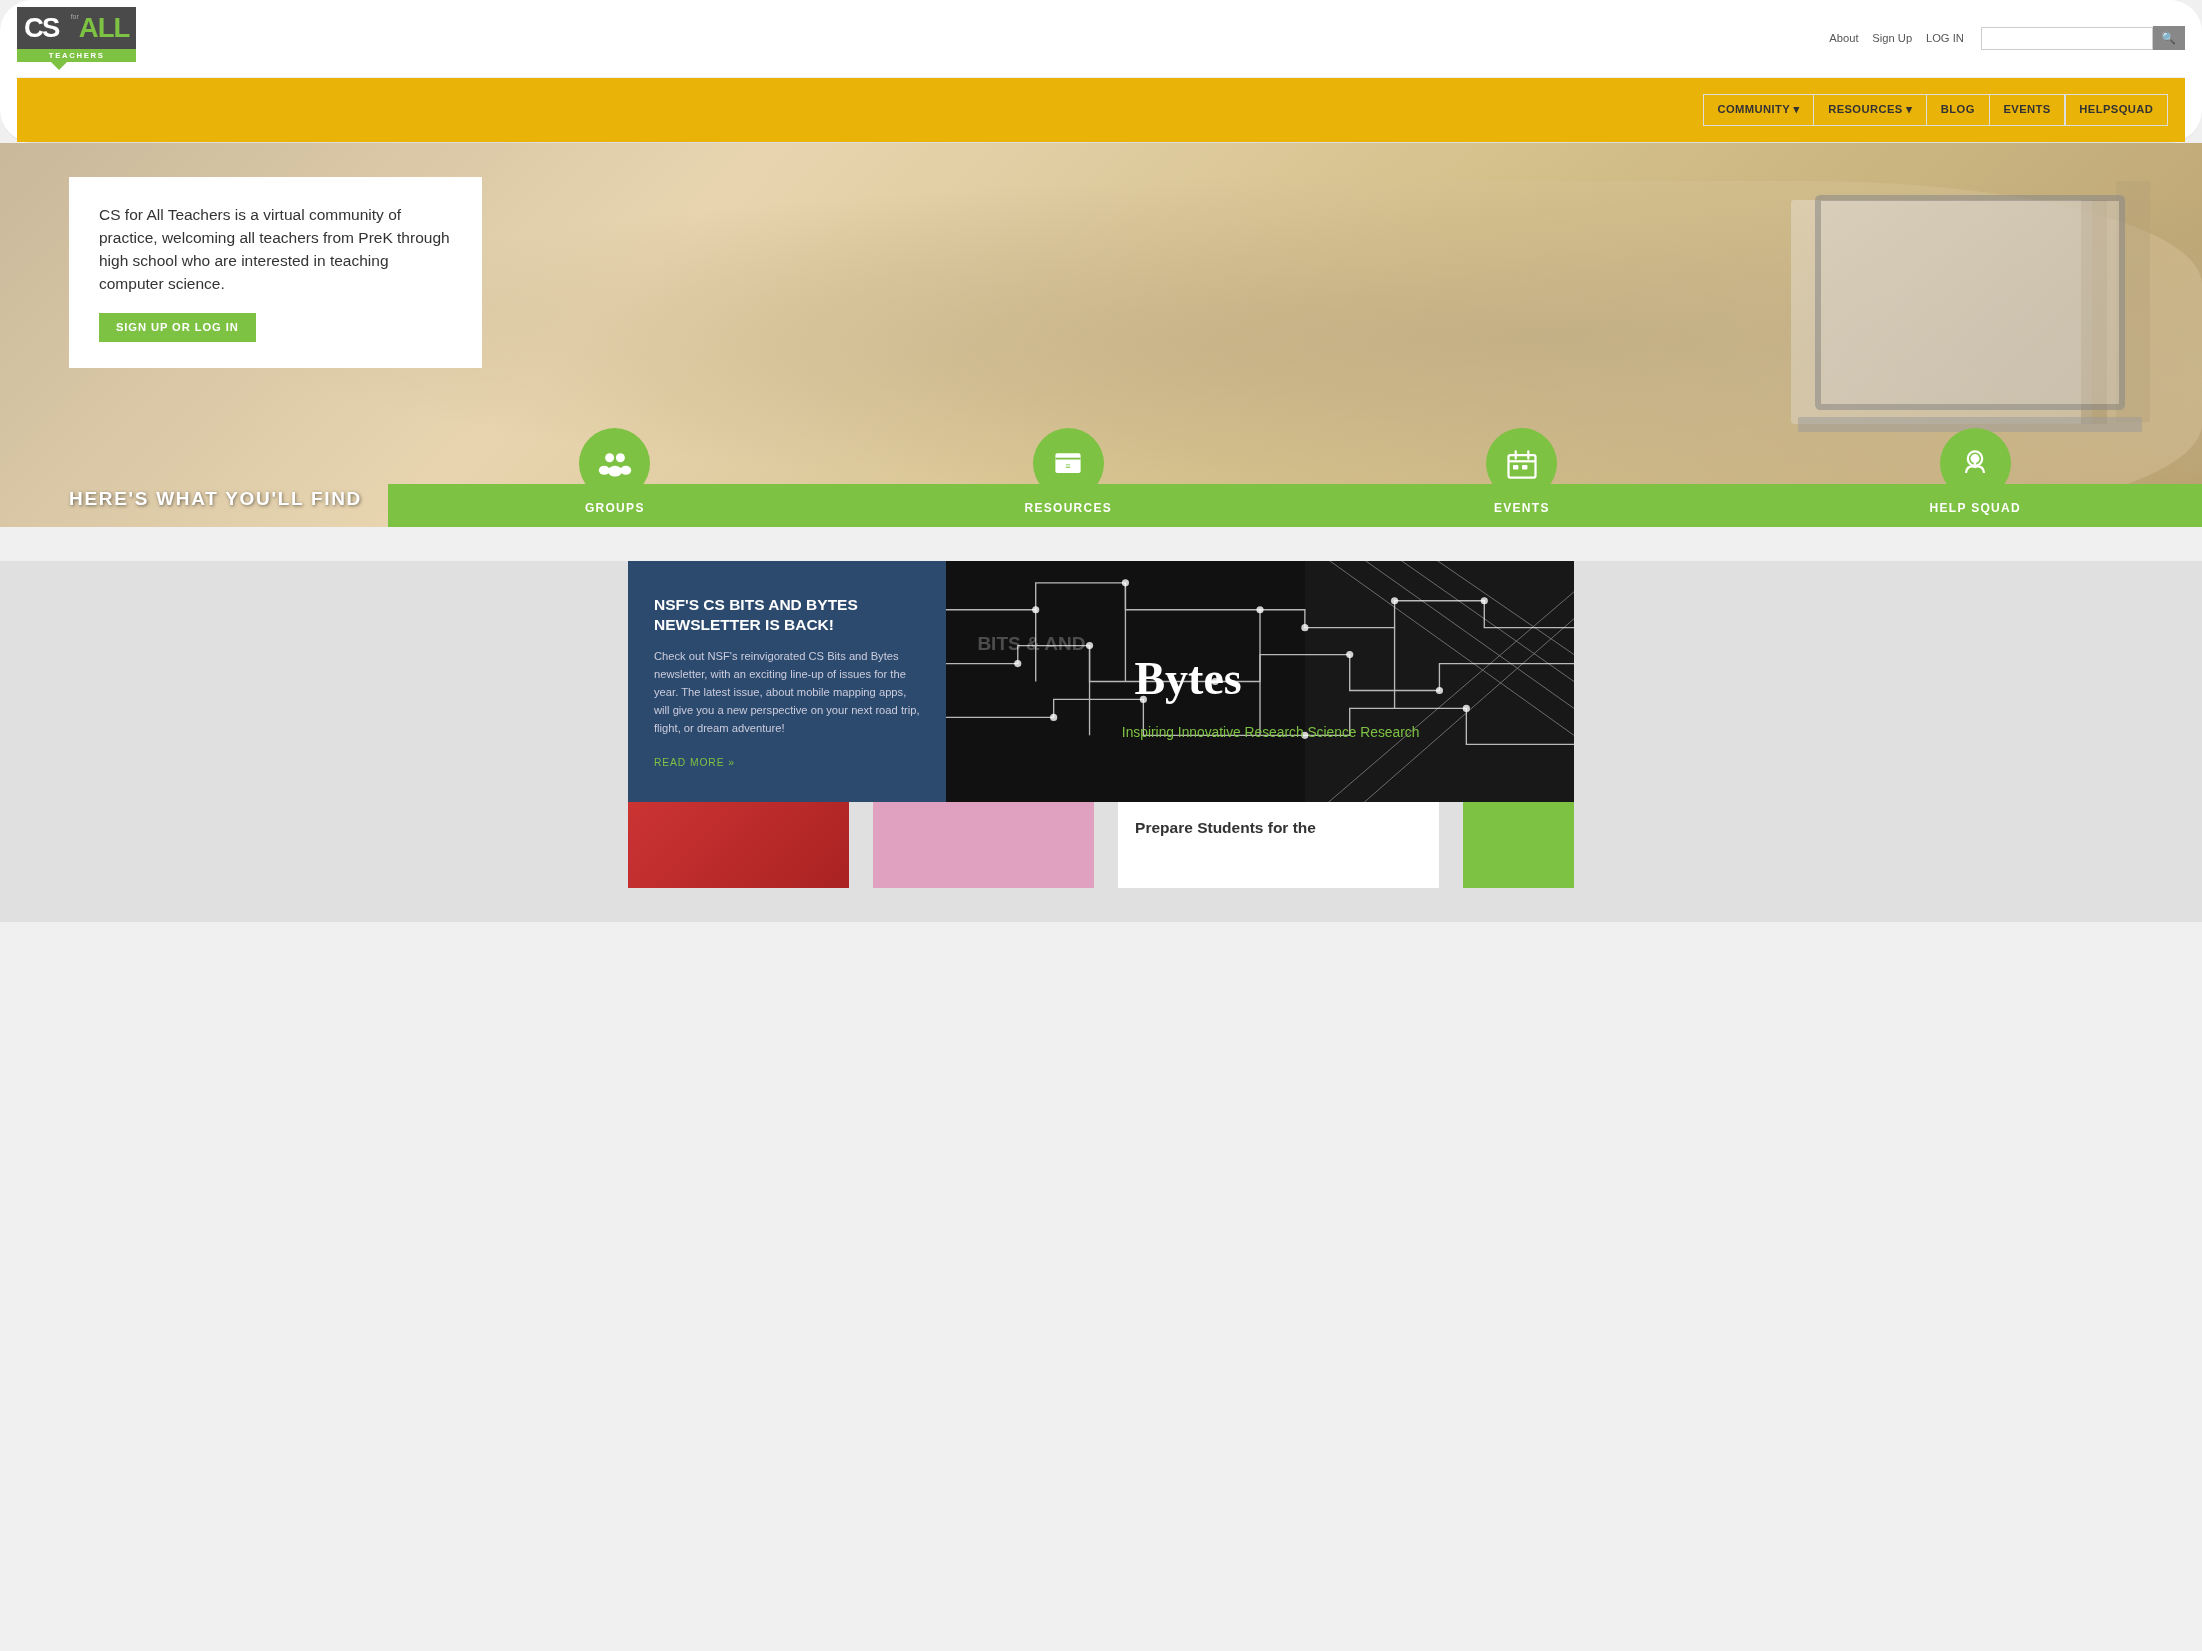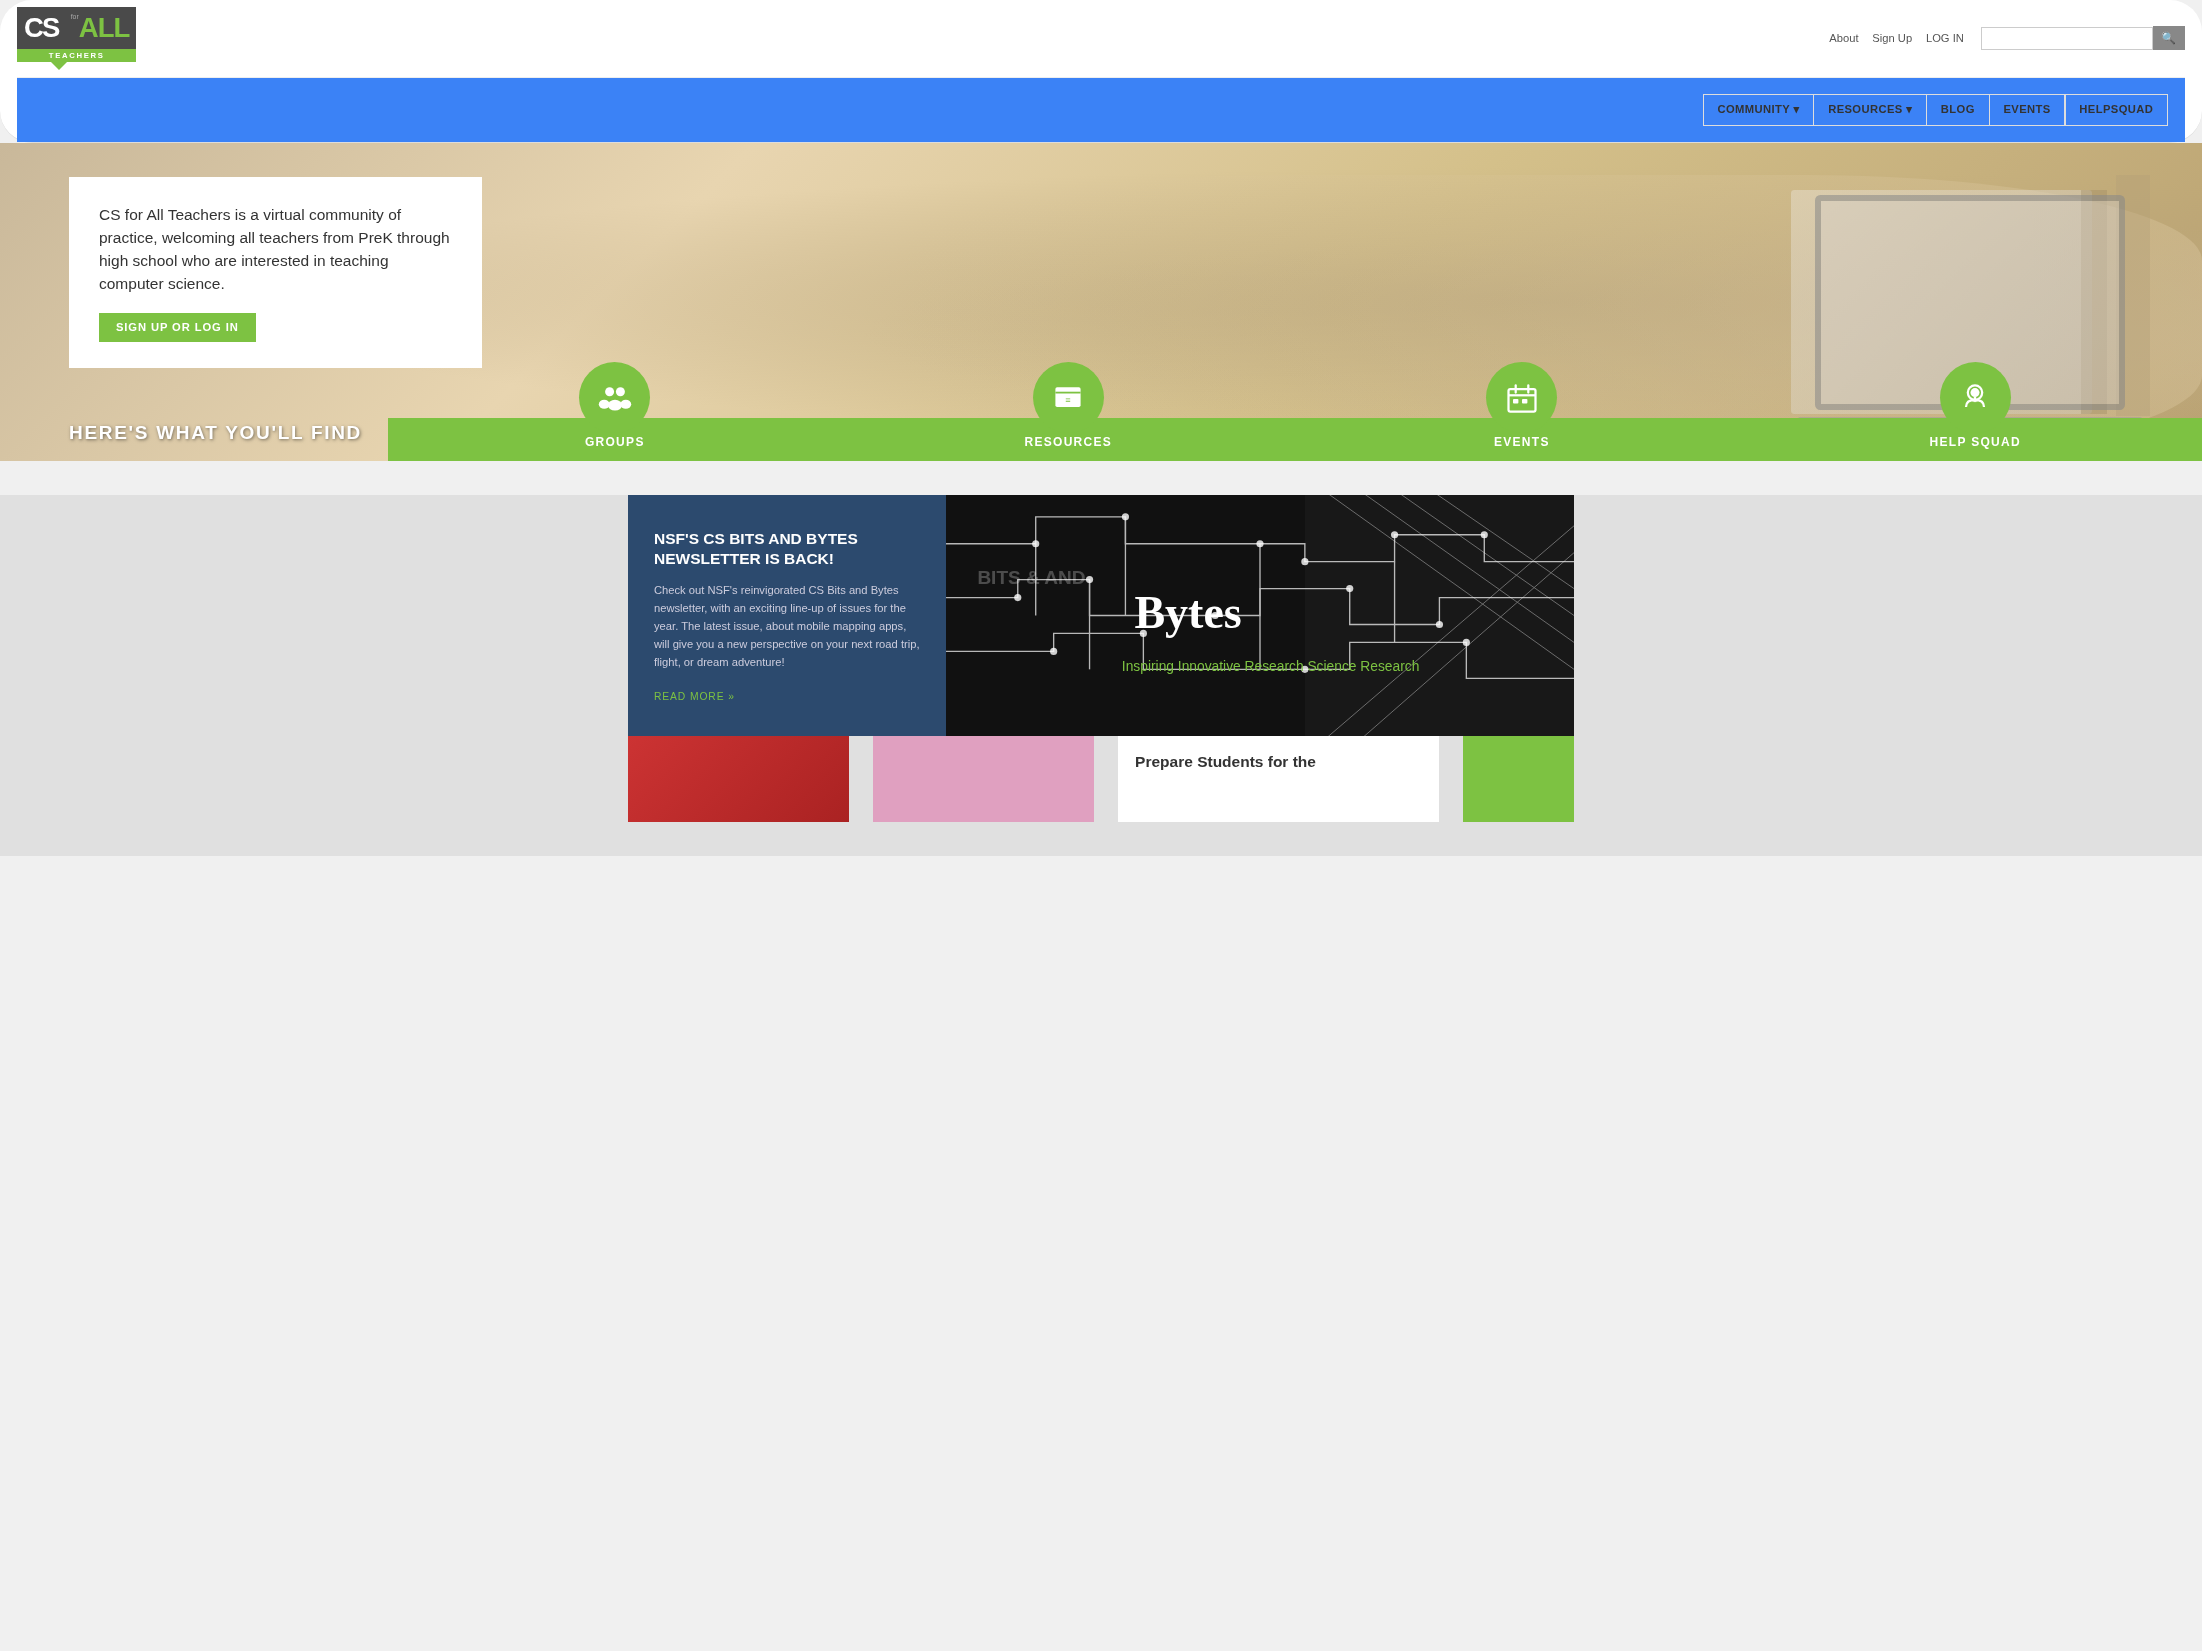--- a/index.html
+++ b/index.html
@@ -50,21 +50,21 @@
       background: #888;
       border: none;
       color: white;
       padding: 5.2px 8.6px;
       cursor: pointer;
       font-size: 12px;
     }
 
     
     .nav-bar {
-      background: #3b82f6;
+      background: #eab308;
       display: flex;
       justify-content: flex-end;
       padding: 16px 17px;
       border-top: 0.9px solid #eee;
     }
     .nav-bar a {
       display: inline-block;
       padding: 8.6px 13.8px;
       font-size: 11.2px;
       color: #333;
@@ -73,21 +73,21 @@
       font-weight: 600;
       letter-spacing: 0.4px;
       border: 0.9px solid #ddd;
       margin-left: -0.9px;
     }
     .nav-bar .nav-dropdown::after { content: ' ▾'; }
 
     
     .hero {
       position: relative;
-      height: 318px;
+      height: 384px;
       background: #b8a89a;
       overflow: hidden;
     }
     .hero-bg {
       position: absolute;
       inset: 0;
       background: linear-gradient(135deg, #c9b89a 0%, #e8d5b0 30%, #d4c08a 60%, #b8a070 100%);
       filter: blur(0px);
     }
     

